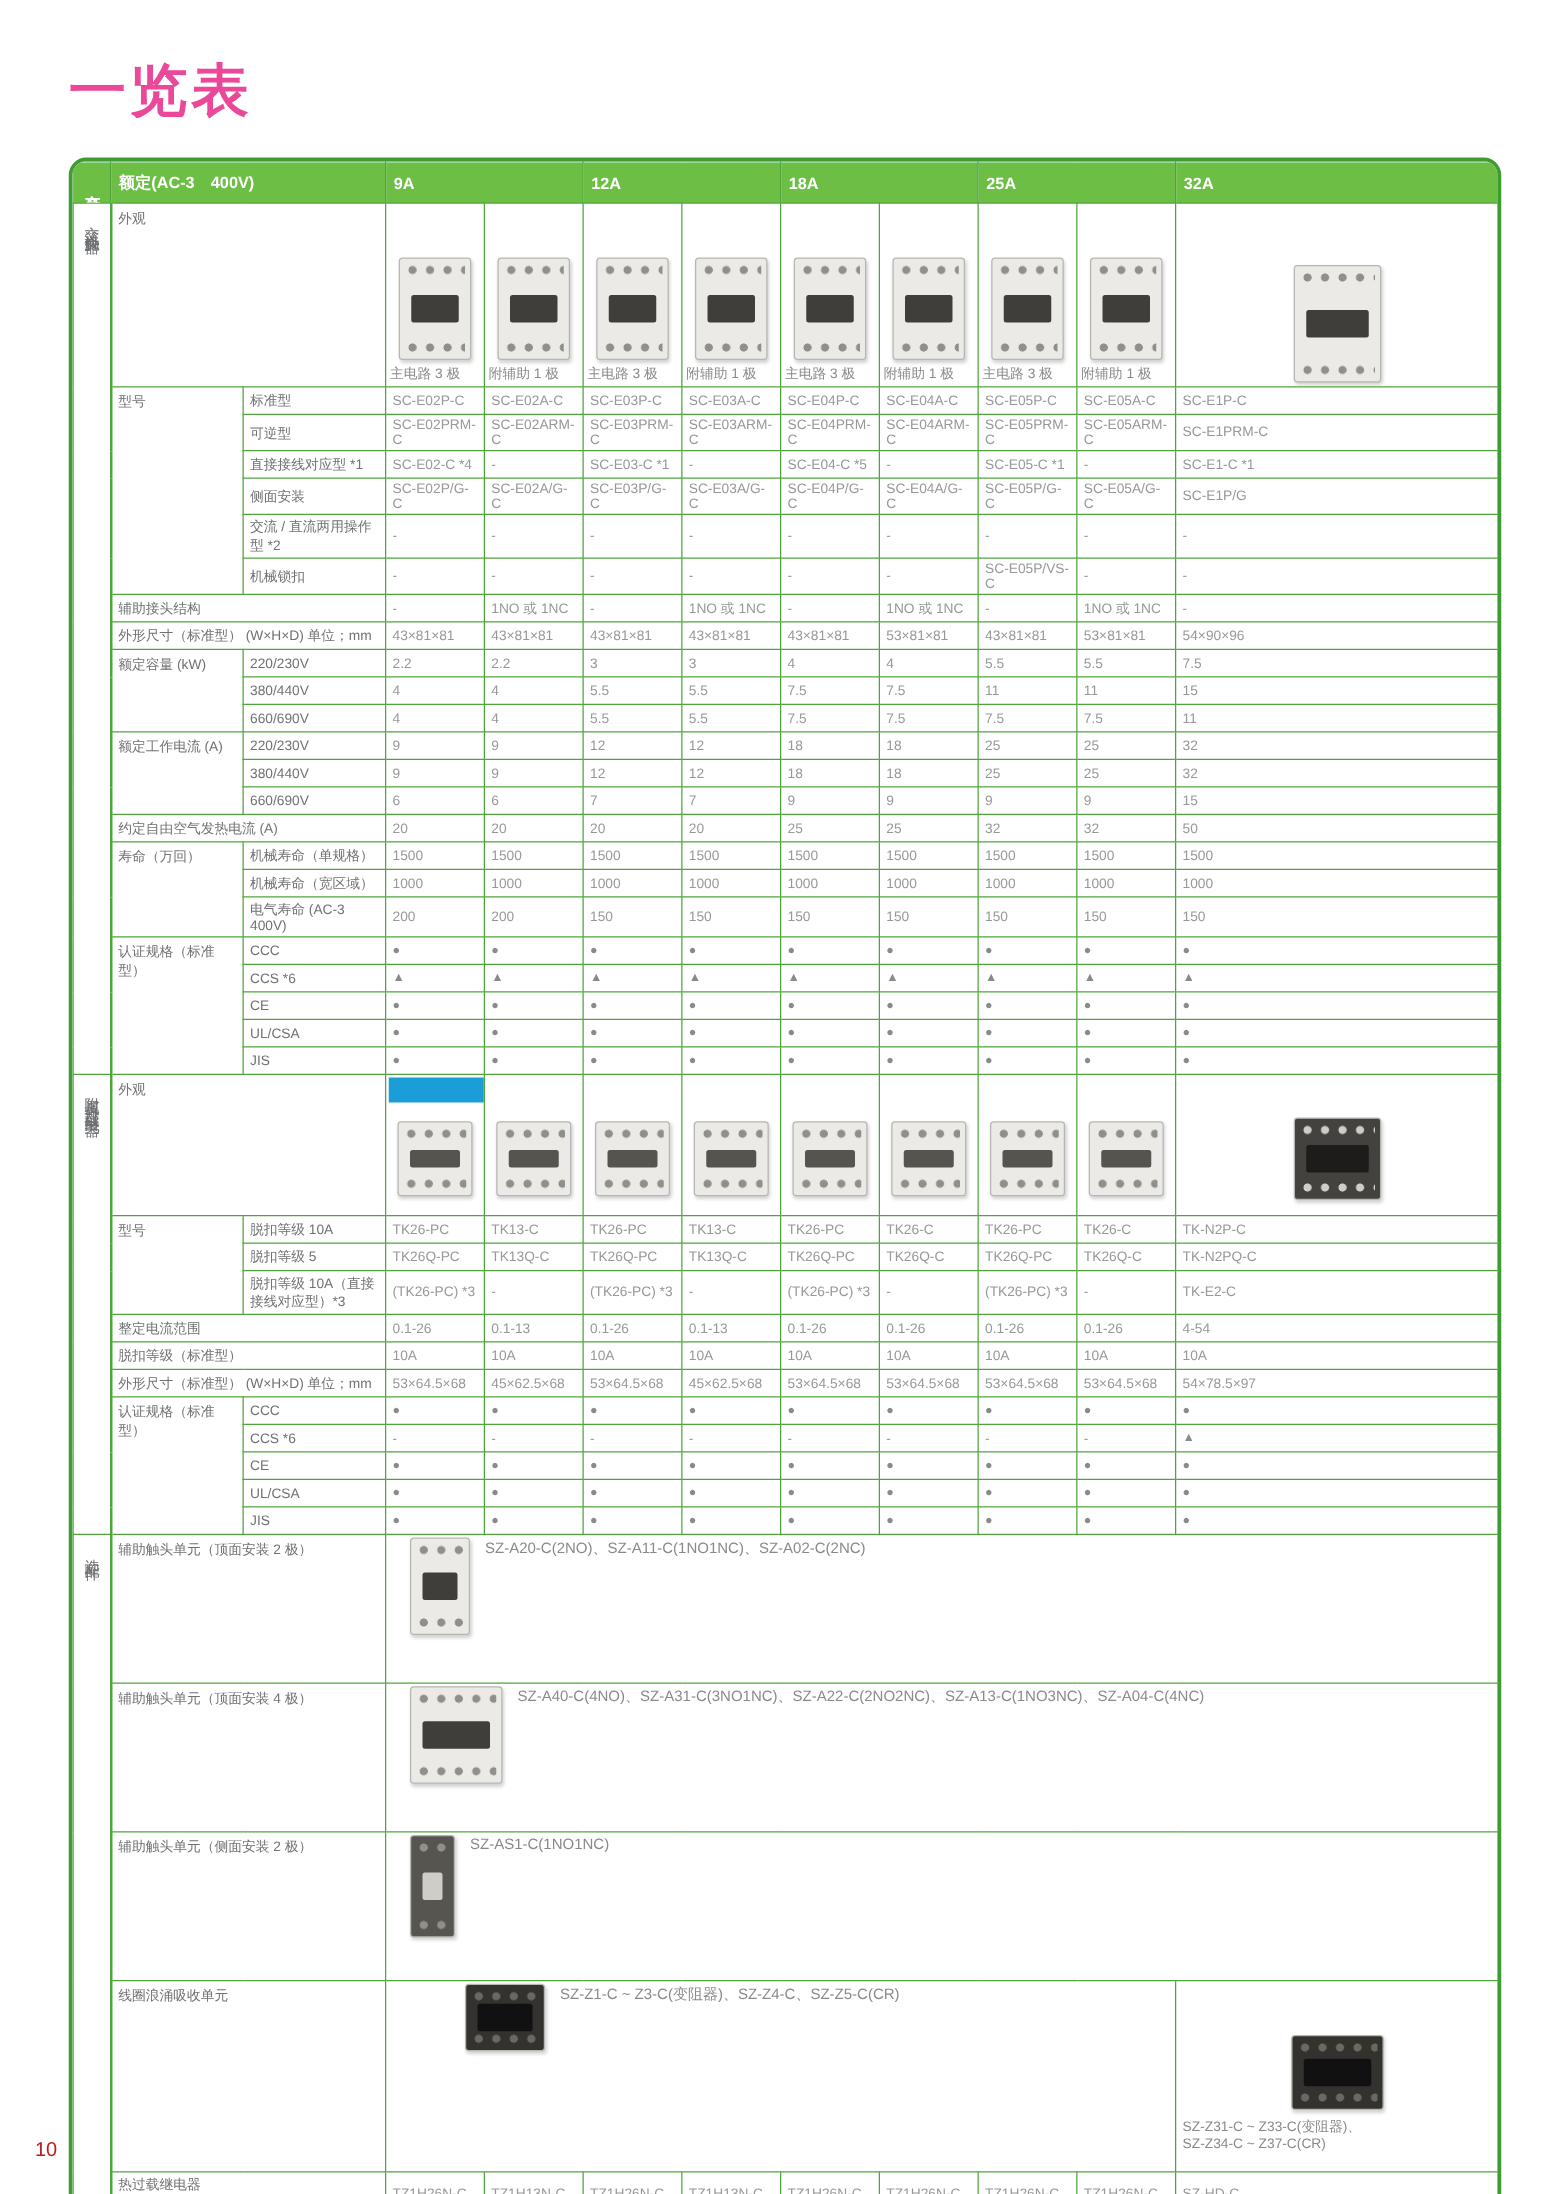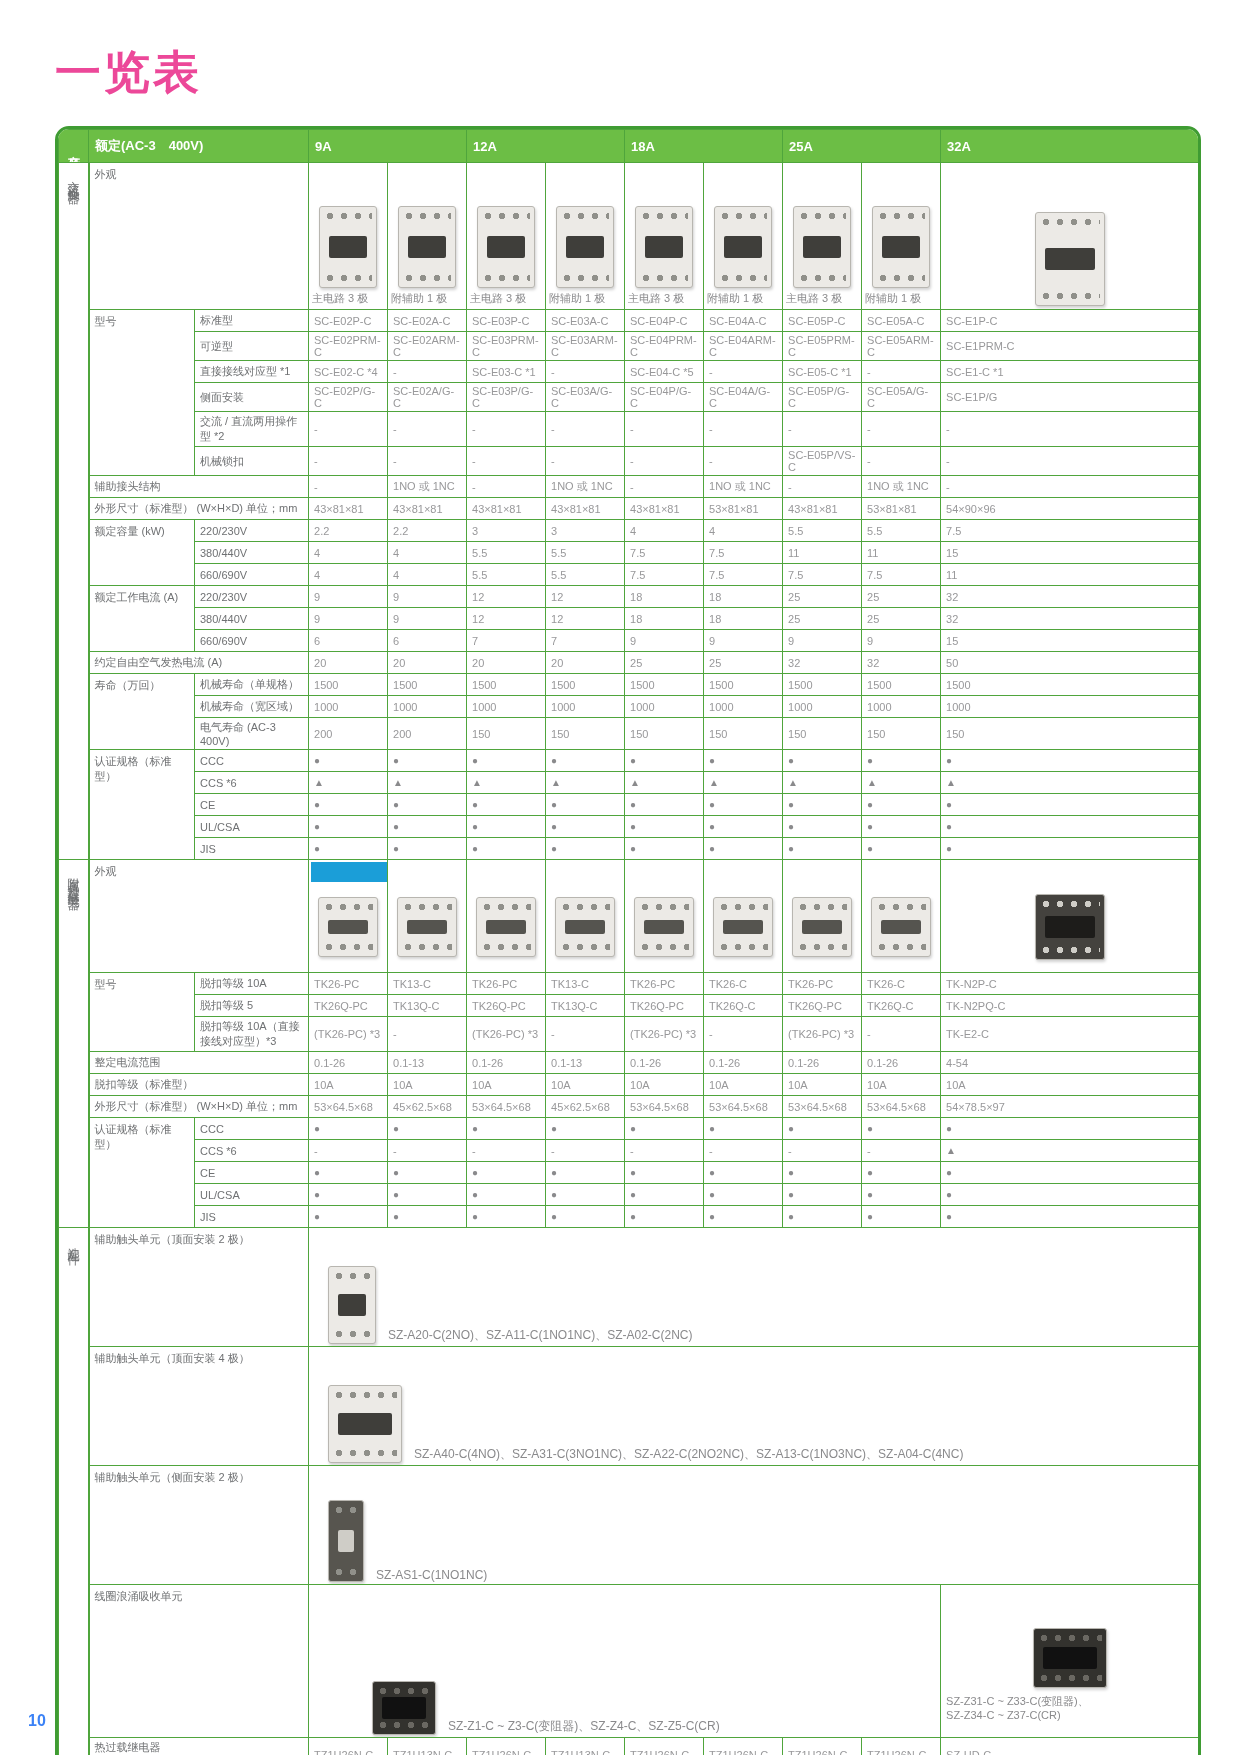--- a/index.html
+++ b/index.html
@@ -44,25 +44,25 @@
   .k-aux2{width:46px;height:76px;}
   .k-aux4{width:72px;height:76px;}
   .k-sidemount{width:34px;height:80px;background:#57554F;}
   .k-sidemount .p2{background:#CFCDC7;}
   .k-surge{width:62px;height:52px;background:#33322E;}
   .k-surge .p2{background:#111;}
   .k-surge .p1,.k-surge .p3{background-image:radial-gradient(circle at 6px 6px,#6A6862 3px,transparent 3.5px);background-size:14px 12px;}
   .k-surge-32a{width:72px;height:58px;background:#33322E;}
   .k-surge-32a .p2{background:#111;}
   .k-surge-32a .p1,.k-surge-32a .p3{background-image:radial-gradient(circle at 6px 6px,#6A6862 3px,transparent 3.5px);background-size:14px 12px;}
-  .optwrap{display:flex;align-items:flex-end;gap:12px;height:100%;min-height:100px;}
+  .optwrap{display:flex;align-items:flex-start;gap:12px;height:100%;min-height:100px;}
   .opttext{color:#8a8a8c;font-size:12px;}
   td.surgelast{text-align:center;vertical-align:middle;}
   td.surgelast .opttext{display:block;text-align:left;white-space:pre-line;font-size:11px;margin-top:6px;}
-  .page-num{position:absolute;left:28px;top:1712px;font-size:16px;font-weight:bold;color:#3b82f6;}
+  .page-num{position:absolute;left:28px;top:1712px;font-size:16px;font-weight:normal;color:#b91c1c;}
 </style>
 </head>
 <body>
 
 <div class="page-title">一览表</div>
 
 <div class="table-frame">
   <table id="grid">
     <colgroup>
       <col style="width:30px">

